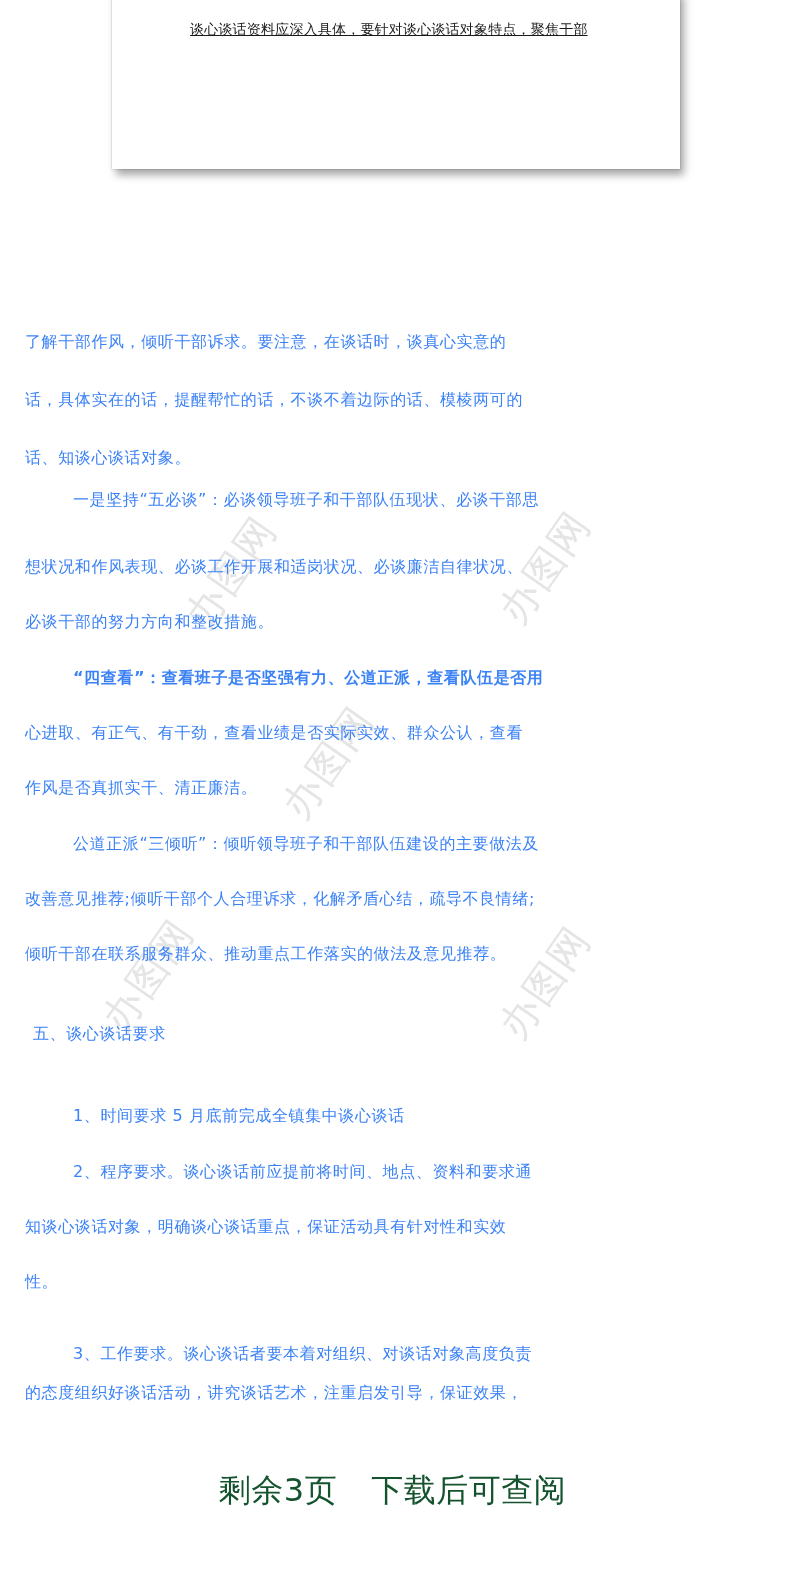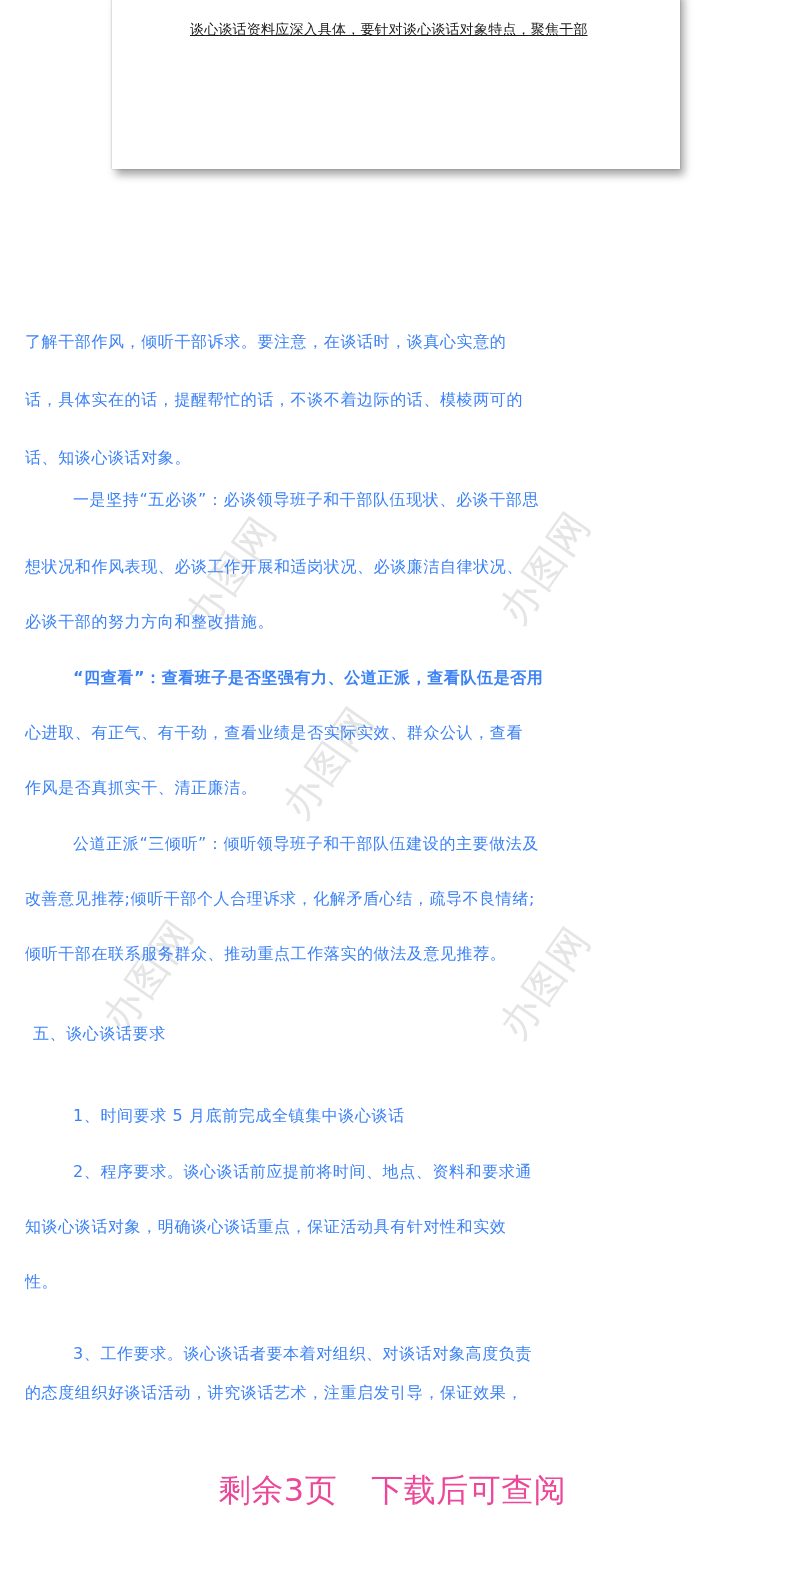--- a/index.html
+++ b/index.html
@@ -70,21 +70,21 @@
 
     
     .remaining-banner {
       position: absolute;
       top: 1470px;
       left: 0;
       width: 785px;
       text-align: center;
       font-size: 32px;
       line-height: 40px;
-      color: #ec4899;
+      color: #14532d;
       letter-spacing: 0.5px;
     }
     .remaining-banner .gap { display: inline-block; width: 34px; }
   </style>
 </head>
 <body>
 
 <div class="preview-card">
   <div class="preview-line l1">谈心谈话资料应深入具体，要针对谈心谈话对象特点，聚焦干部</div>
 </div>

